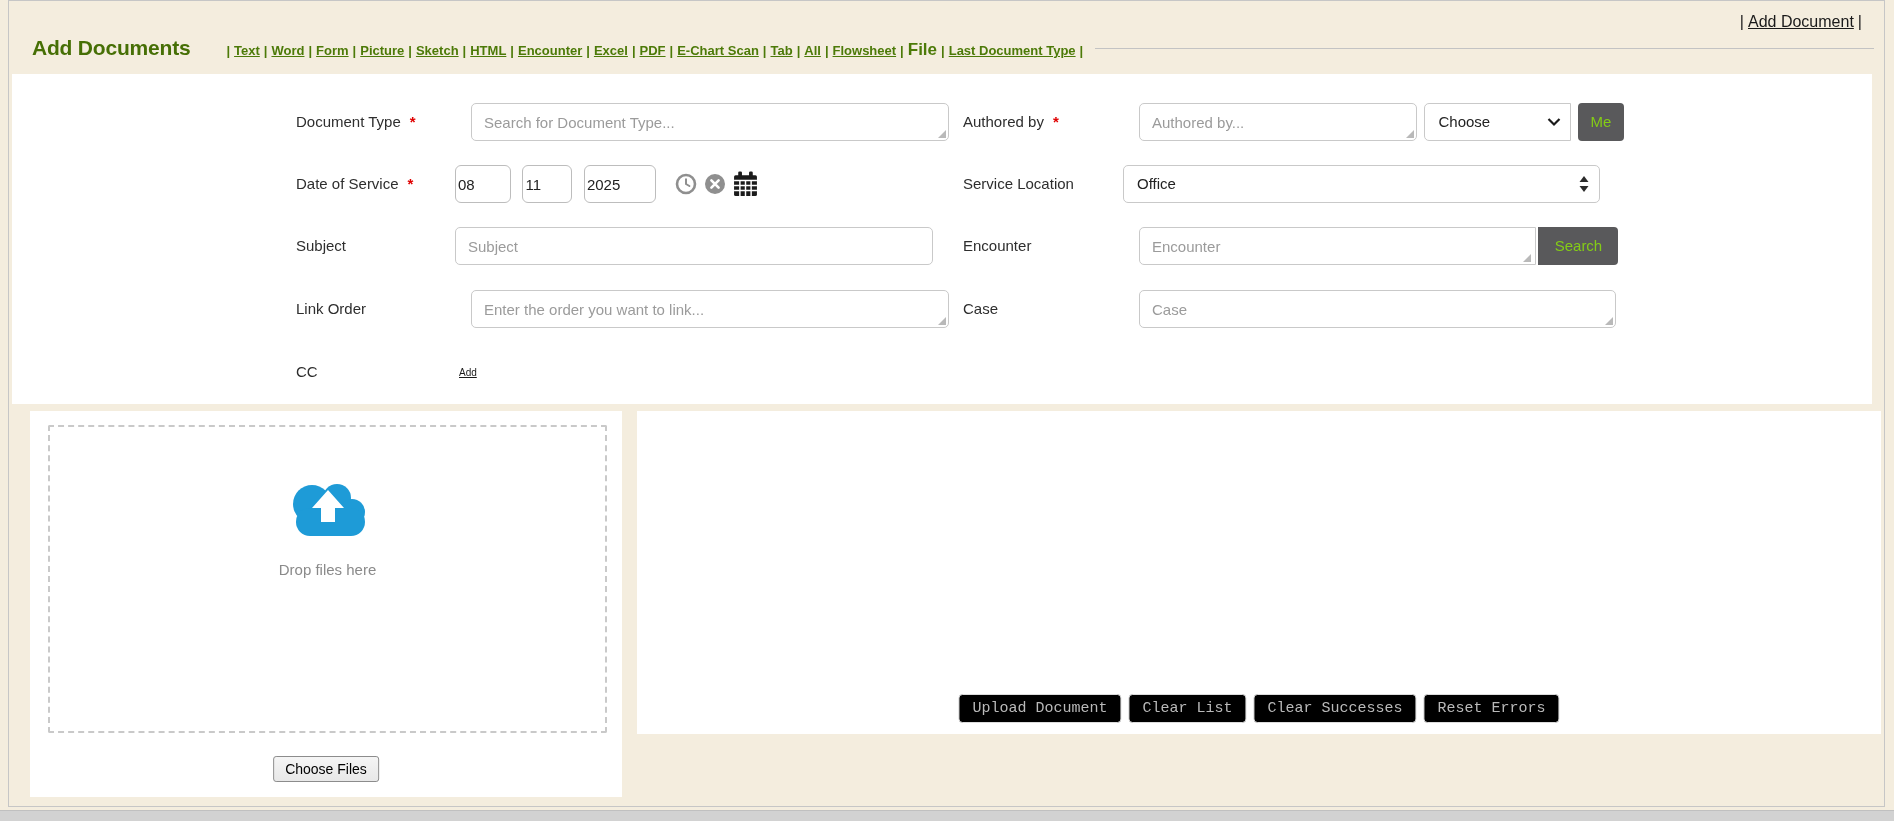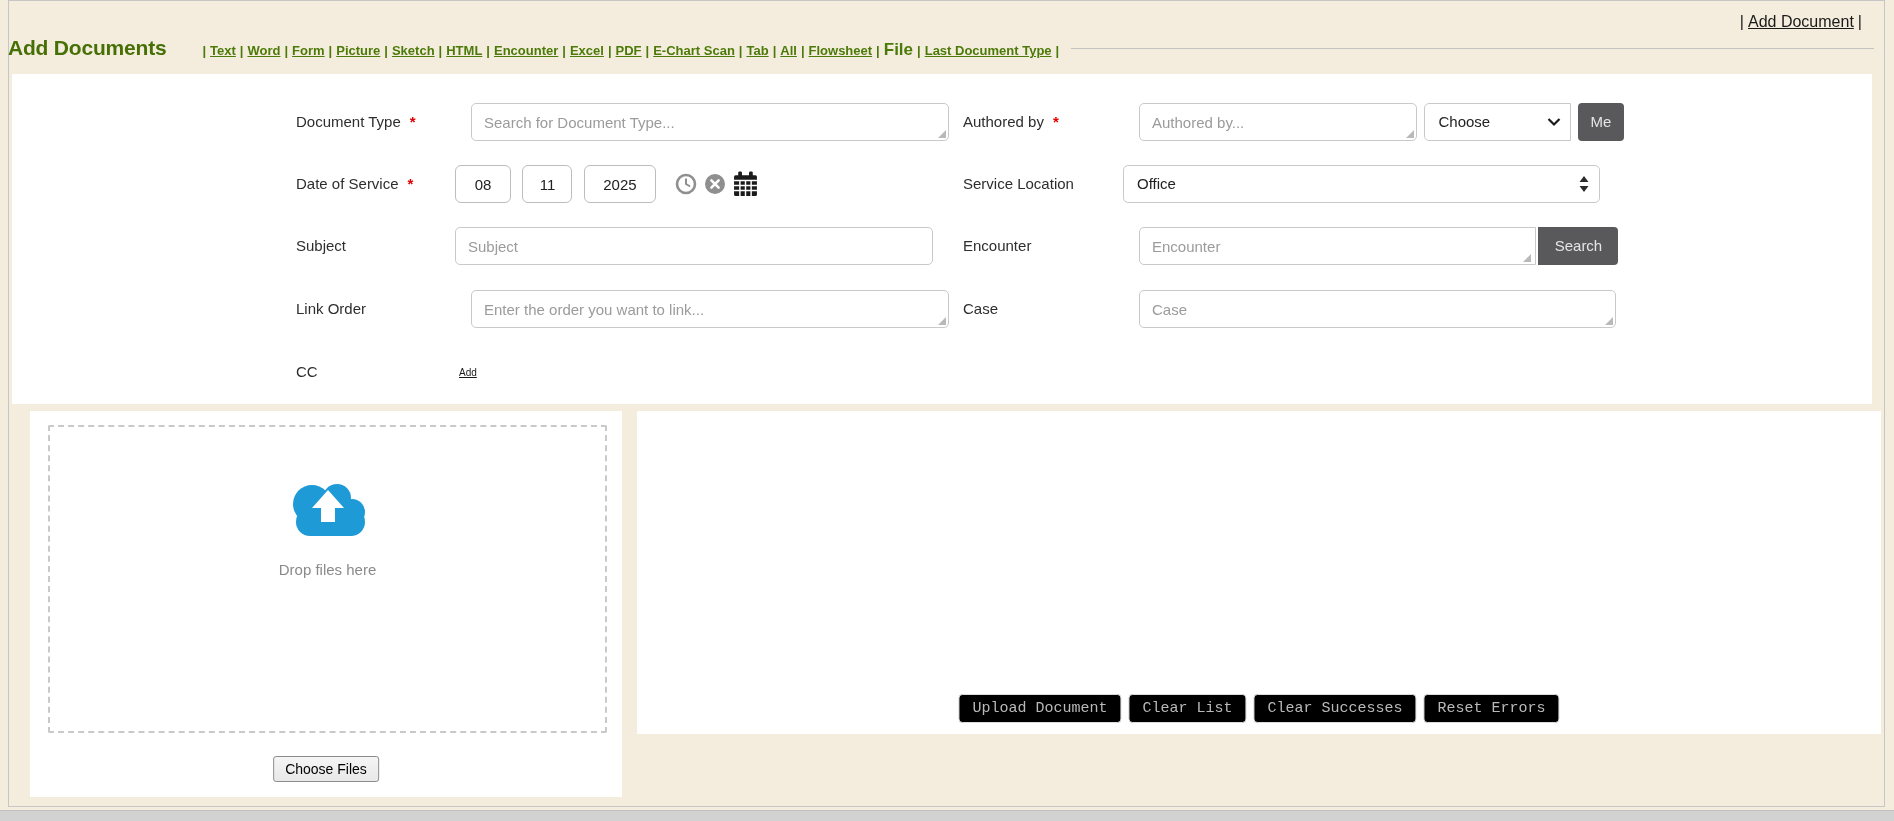--- a/index.html
+++ b/index.html
@@ -16,21 +16,21 @@
     border:1px solid #c6c6c6; pointer-events:none;
   }
   
   .top-right {
     position:absolute; top:13px; right:28px; font-size:16px; color:#1a1a1a;
   }
   .top-right .link { text-decoration:underline; cursor:pointer; }
   .top-right .pipe { margin:0 4px; }
   
   .header-row {
-    position:absolute; left:8px; right:20px; top:36px;
+    position:absolute; left:32px; right:20px; top:36px;
     display:flex; align-items:baseline; white-space:nowrap;
   }
   .page-title {
     font-size:21px; font-weight:bold; color:#466f05; letter-spacing:-0.2px;
     margin-right:8px;
   }
   .doc-type-nav { font-size:13px; font-weight:bold; color:#4c7a08;margin-left:24px; }
   .doc-type-nav .pipe { margin:0 4px; color:#4c7a08; }
   .doc-type-nav .navlink { text-decoration:underline; cursor:pointer; color:#4c7a08; }
   .doc-type-nav .navlink.current { font-size:17px; text-decoration:none; }
@@ -55,35 +55,35 @@
     padding:0 12px; outline:none;
   }
   input::placeholder { color:#9b9b9b; opacity:1; }
   .grabber {
     position:absolute; right:3px; bottom:3px; width:0; height:0;
     border-style:solid; border-width:0 0 8px 8px;
     border-color:transparent transparent #b9b9b9 transparent;
     pointer-events:none;
   }
   .date-box {
-    text-align:center; border-radius:6px !important; border-color:#bdbdbd !important;
+    text-align:left; border-radius:6px !important; border-color:#bdbdbd !important;
     color:#000; margin-right:7px; padding:0 2px !important;
   }
   .date-icons { display:inline-flex; align-items:center; gap:7px; height:38px; vertical-align:top; margin-left:8px; }
   .icon-btn { cursor:pointer; display:inline-flex; align-items:center; }
   
   .select-box {
     position:relative; height:38px; border:1px solid #c9c9c9; border-radius:5px;
     background:#fff; font-size:15px; color:#222; line-height:36px;
     padding:0 30px 0 13px; cursor:pointer; display:inline-block; vertical-align:top;
   }
   .select-box .sel-icon { position:absolute; right:9px; top:50%; transform:translateY(-50%); display:flex; }
   .dark-btn {
     display:inline-block; vertical-align:top; height:38px; border:none; cursor:pointer;
-    background:#59595b; color:#e5e5e5; font-family:"Liberation Sans", sans-serif;
+    background:#59595b; color:#84cc16; font-family:"Liberation Sans", sans-serif;
     font-size:15px; line-height:38px; text-align:center; border-radius:4px;
   }
   .me-btn { width:46px; margin-left:2px; }
   .search-btn { width:80px; border-radius:0 4px 4px 0; margin-left:-2px; }
   .enc-input { border-radius:5px 0 0 5px !important; }
   .cc-add { font-size:10px; color:#1a1a1a; text-decoration:underline; cursor:pointer; line-height:20px; }
   
   .upload-panel {
     position:absolute; left:30px; top:411px; width:592px; height:386px; background:#fff;
   }

